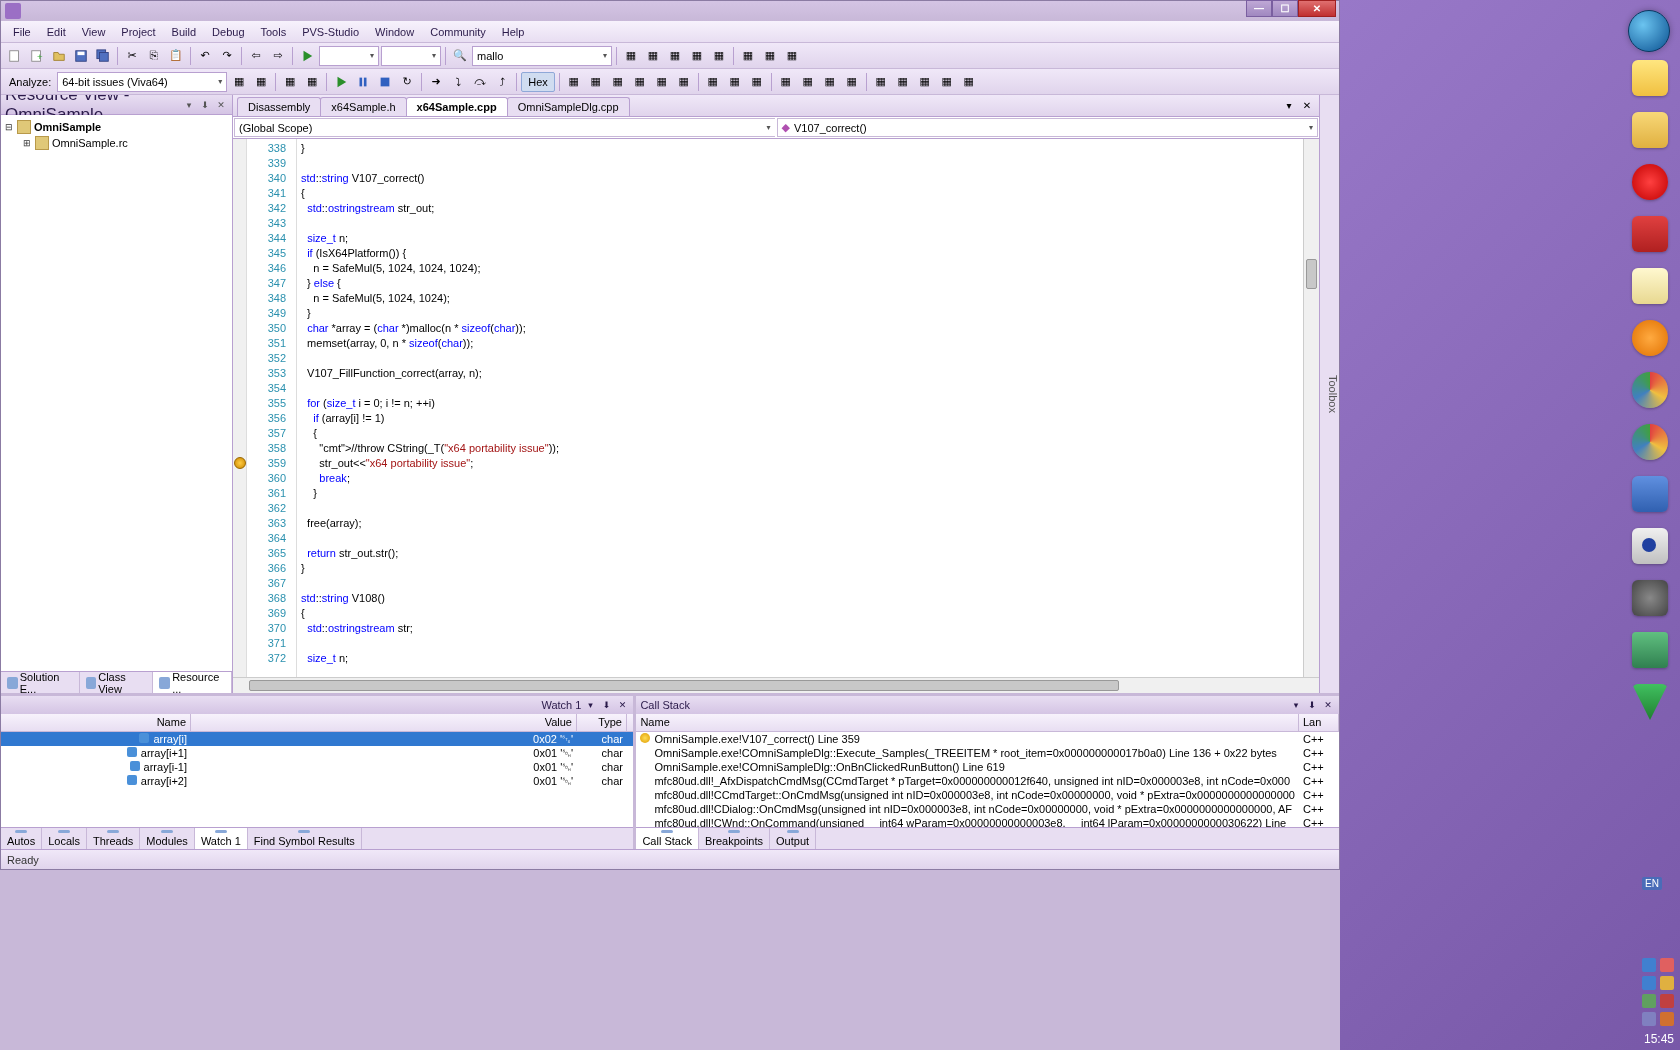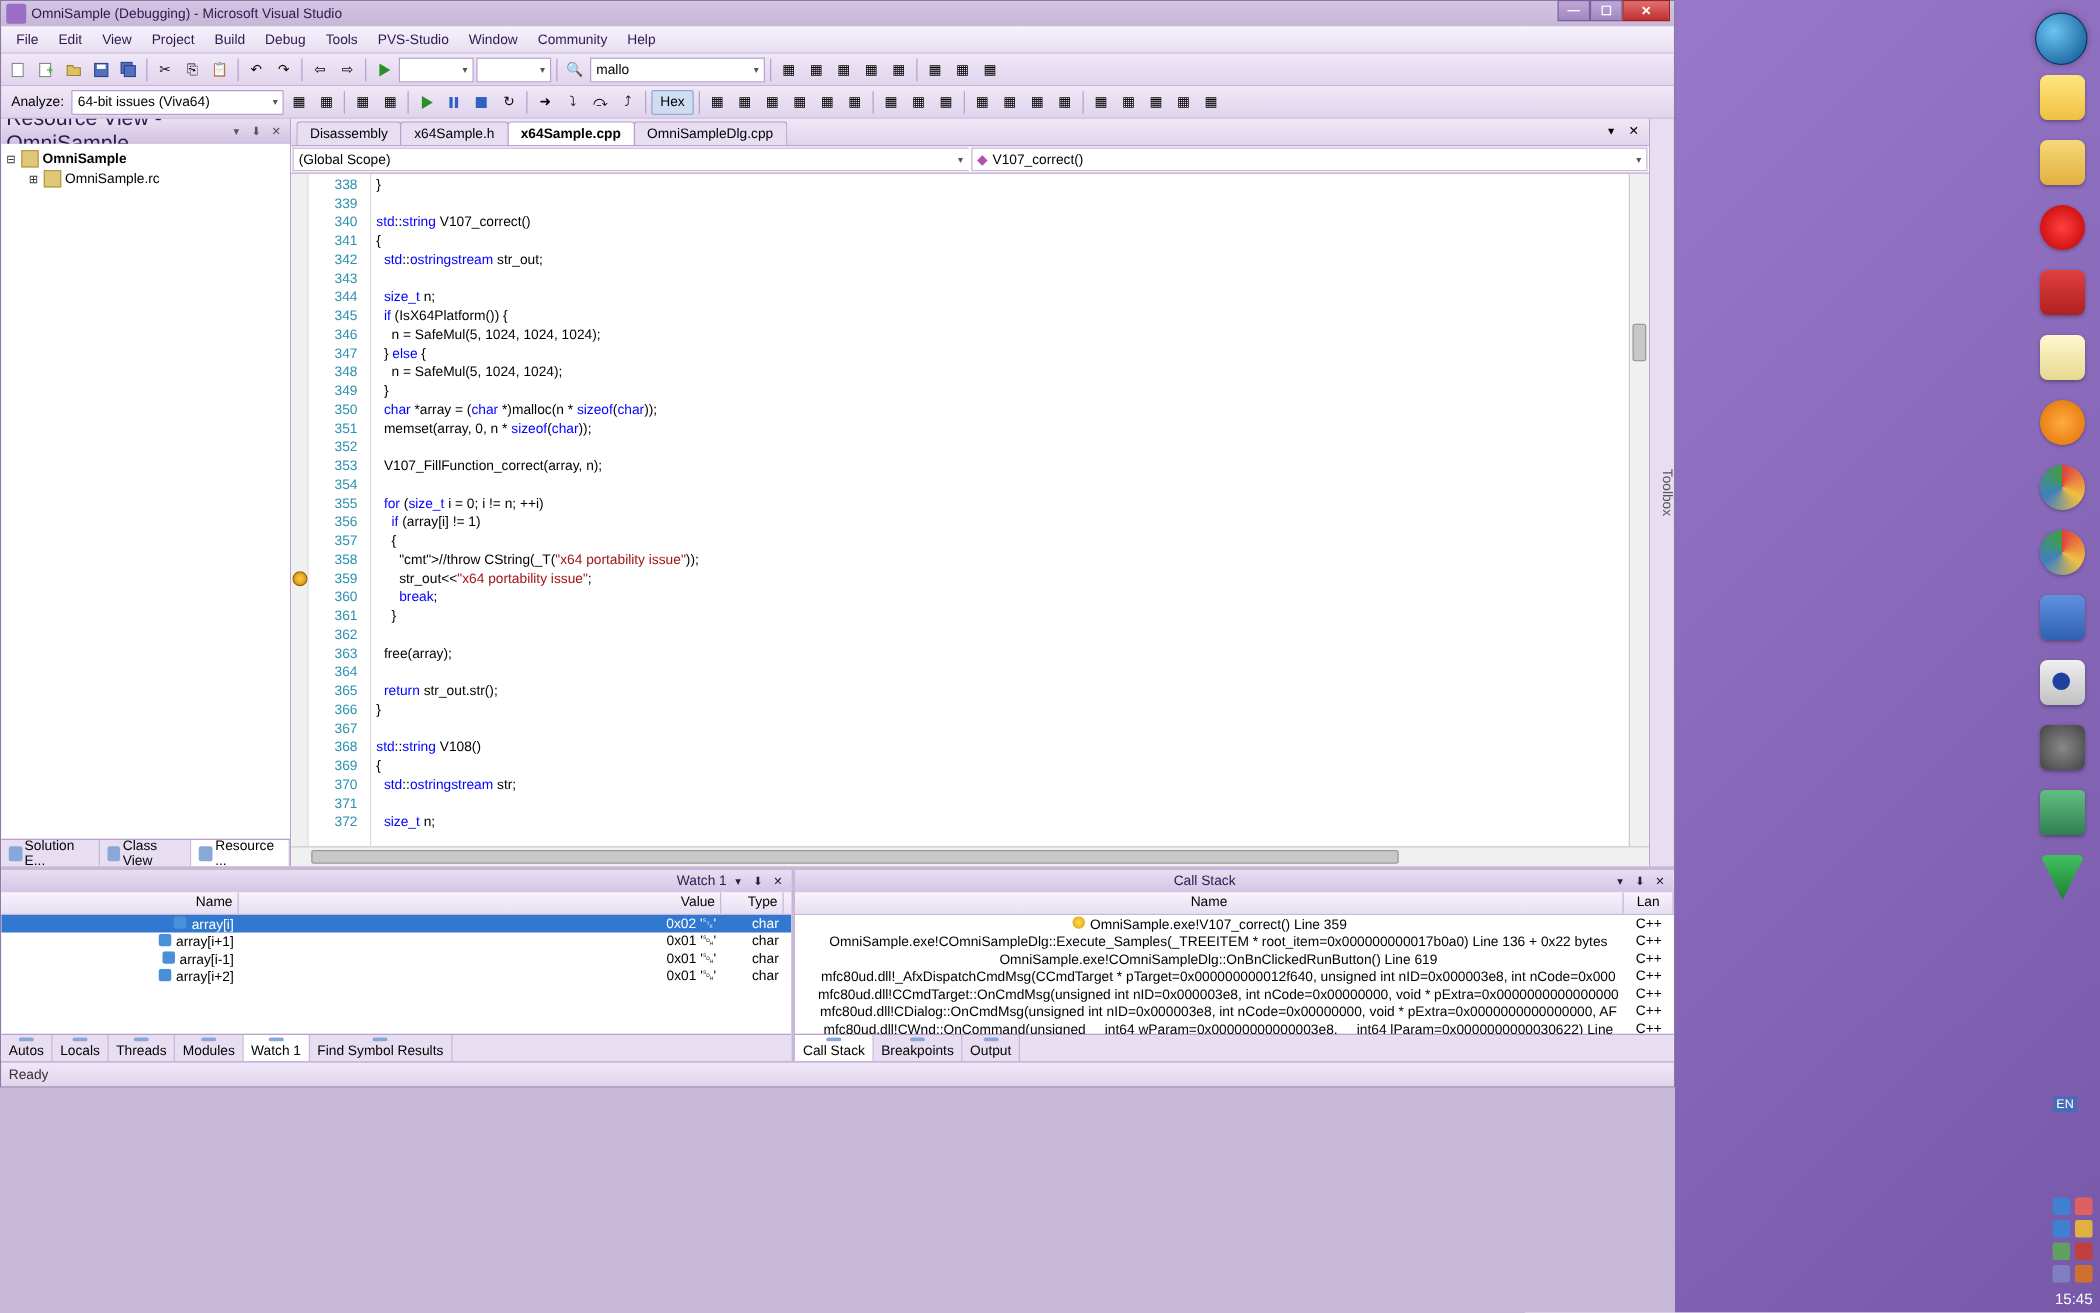--- a/index.html
+++ b/index.html
@@ -63,21 +63,21 @@
 .scroll-v { width: 16px; background: #F0F0F0; border-left: 1px solid #ccc; position: relative; }
 .scroll-v .thumb { position: absolute; left: 2px; right: 2px; height: 30px; top: 120px; background: #C8C8C8; border: 1px solid #999; border-radius: 2px; }
 .scroll-h { height: 16px; background: #F0F0F0; border-top: 1px solid #ccc; display: flex; position: relative; }
 .scroll-h .thumb { position: absolute; top: 2px; bottom: 2px; width: 870px; left: 16px; background: #C8C8C8; border: 1px solid #999; border-radius: 2px; }
 
 .toolbox-tab { width: 20px; background: #E8DEF2; border-left: 1px solid #B8A0D0; writing-mode: vertical-rl; text-align: center; padding: 4px 0; font-size: 10px; color: #555; cursor: default; }
 
 .bottom-panels { height: 156px; display: flex; border-top: 3px solid #C8B8D8; }
 .watch-panel, .callstack-panel { display: flex; flex-direction: column; background: #fff; }
 .watch-panel { width: 656px; border-right: 3px solid #C8B8D8; text-align: right; }
-.callstack-panel { flex: 1; text-align: center; }
+.callstack-panel { flex: 1; }
 .bp-header { height: 18px; background: linear-gradient(#E8DEF2, #D4C4E4); display: flex; align-items: center; padding: 0 4px; font-size: 11px; color: #2A1A4A; }
 .bp-header .bp-title { flex: 1; }
 .bp-header .bp-btn { width: 14px; height: 14px; display: inline-flex; align-items: center; justify-content: center; font-size: 9px; margin-left: 2px; cursor: default; }
 .grid-head { height: 18px; background: linear-gradient(#F7F2FC, #E8DEF2); display: flex; border-bottom: 1px solid #C8B8D8; }
 .grid-head .gh { padding: 2px 4px; border-right: 1px solid #C8B8D8; font-size: 11px; }
 .grid-body { flex: 1; overflow: auto; }
 .grid-row { display: flex; height: 14px; font-size: 11px; align-items: center; }
 .grid-row.sel { background: #3078D0; color: #fff; }
 .grid-row .gc { padding: 0 4px; overflow: hidden; text-overflow: ellipsis; white-space: nowrap; }
 .w-name { width: 190px; } .w-val { width: 386px; } .w-typ { width: 50px; }
@@ -116,21 +116,20 @@
 .si { width: 14px; height: 14px; border-radius: 2px; }
 
 svg.ic { width: 14px; height: 14px; display: block; }
 </style>
 </head>
 <body>
 
 <div class="vs-window">
   <div class="title-bar">
     <span class="icon"></span>
-    <span class="title-text">OmniSample (Debugging) - Microsoft Visual Studio</span>
     <div class="win-btns">
       <div class="win-btn">—</div>
       <div class="win-btn">☐</div>
       <div class="win-btn close">✕</div>
     </div>
   </div>
 
   <div class="menu-bar">
     <span class="menu-item">File</span>
     <span class="menu-item">Edit</span>

